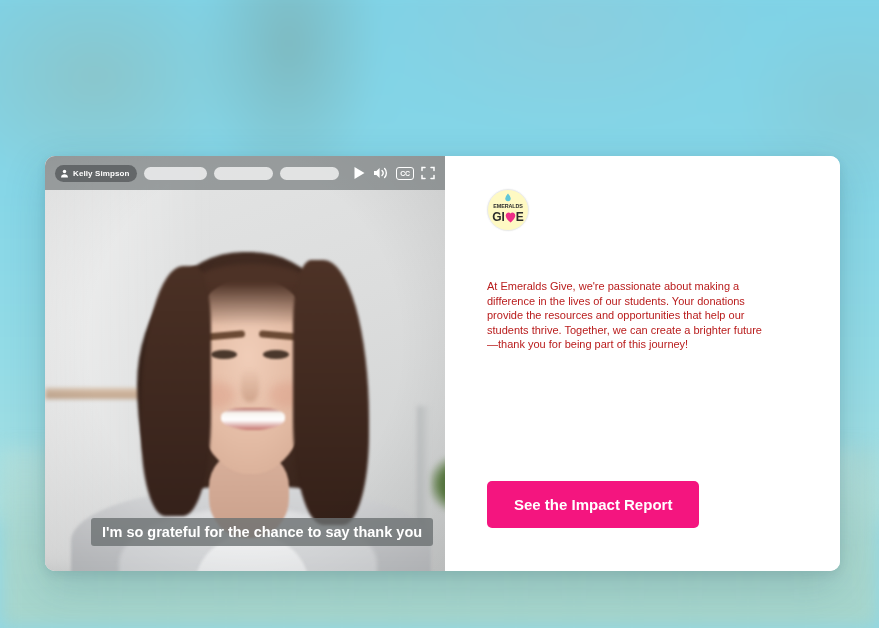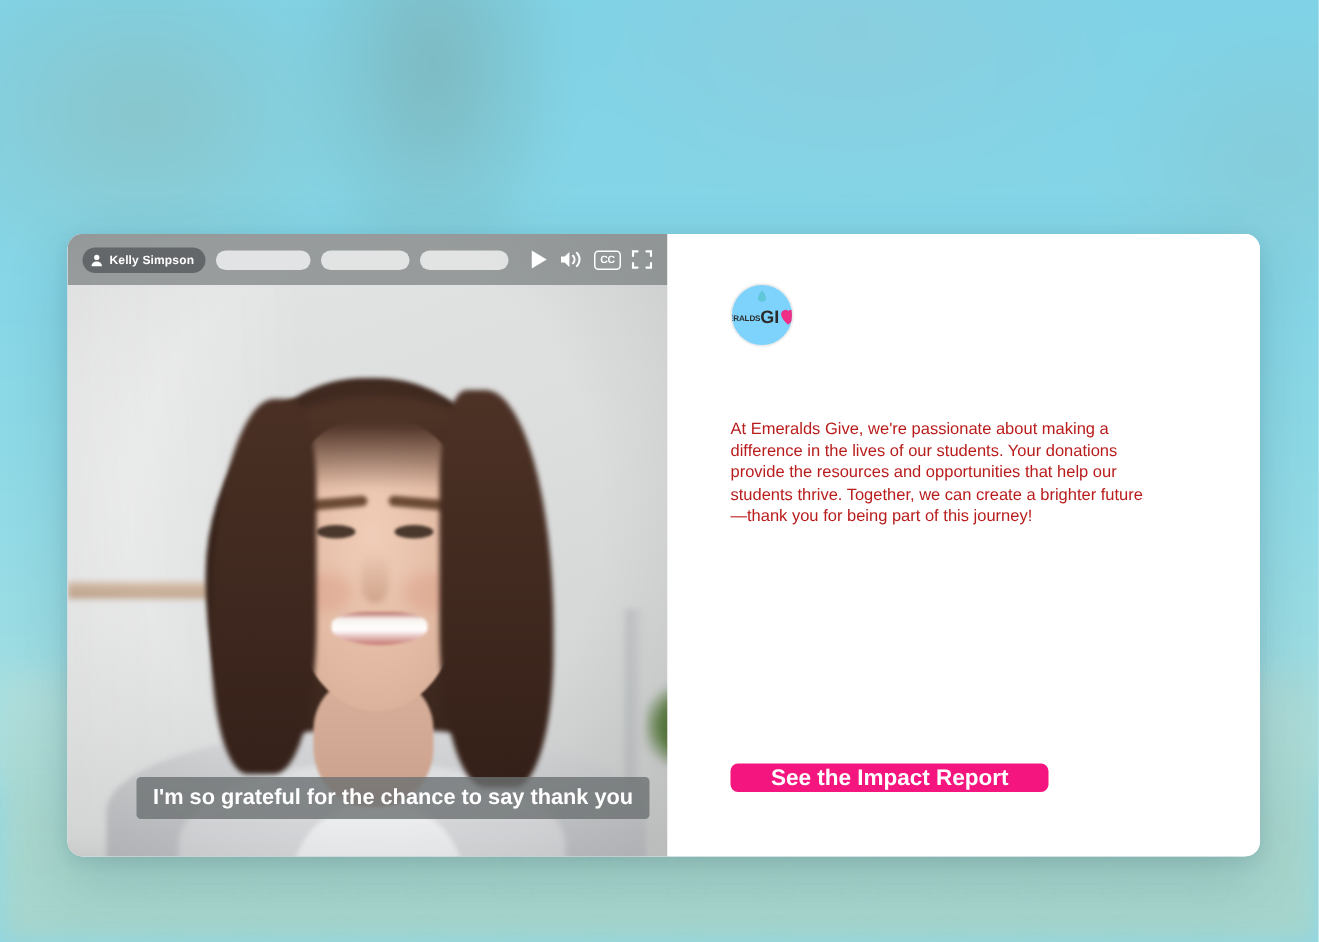--- a/index.html
+++ b/index.html
@@ -207,44 +207,44 @@
     position:absolute; left:46px; bottom:25px;
     background:rgba(108,112,114,.80);
     color:#fff; font-size:14.5px; font-weight:700;
     padding:6px 11px; border-radius:3px; white-space:nowrap;
   }
 
   
   .panel { flex:1; background:#fff; padding:33px 40px 0 42px; position:relative; }
   .brandrow { display:flex; align-items:center; gap:16px; margin-bottom:48px; }
   .logo {
-    width:42px; height:42px; border-radius:50%; background:#7dd3fc;
+    width:42px; height:42px; border-radius:50%; background:#fef9c3;
     border:1px solid #e9eaec; position:relative; overflow:hidden;
-    display:flex; flex-direction:row; align-items:center; justify-content:center;
+    display:flex; flex-direction:column; align-items:center; justify-content:center;
     box-shadow:0 0 0 1px rgba(0,0,0,.02);
     text-align:right;
   }
   .logo-drop { position:absolute; top:3px; left:50%; transform:translateX(-50%); }
   .logo-top {
     font-size:5.4px; font-weight:700; color:#2b2b2b; letter-spacing:-.1px;
     margin-top:7px; line-height:1;
   }
   .logo-bot {
     display:flex; align-items:center; justify-content:center; gap:0px;
     font-size:12px; font-weight:800; color:#2b2b2b; line-height:1; margin-top:1px;
   }
   .brandname { font-size:20px; font-weight:700; color:#3c3f43; letter-spacing:.3px; }
   .greeting { font-size:15.5px; font-weight:700; color:#3c3f43; margin-bottom:20px; }
   .body-copy { font-size:11px; line-height:1.32; color:#b91c1c; max-width:280px; }
   .cta {
     position:absolute; left:42px; bottom:43px;
     background:#f4157f; color:#fff; border:none;
     font-family:"Liberation Sans", sans-serif;
     font-size:15px; font-weight:700;
-    padding:1px 27px; border-radius:5px; cursor:pointer;
+    padding:15px 27px; border-radius:5px; cursor:pointer;
   }
 </style>
 </head>
 <body>
 
 <div class="bg">
   <div class="bg-sky"></div>
   <div class="bg-blobs">
     <div class="blob b1"></div>
       <div class="blob b2"></div>

